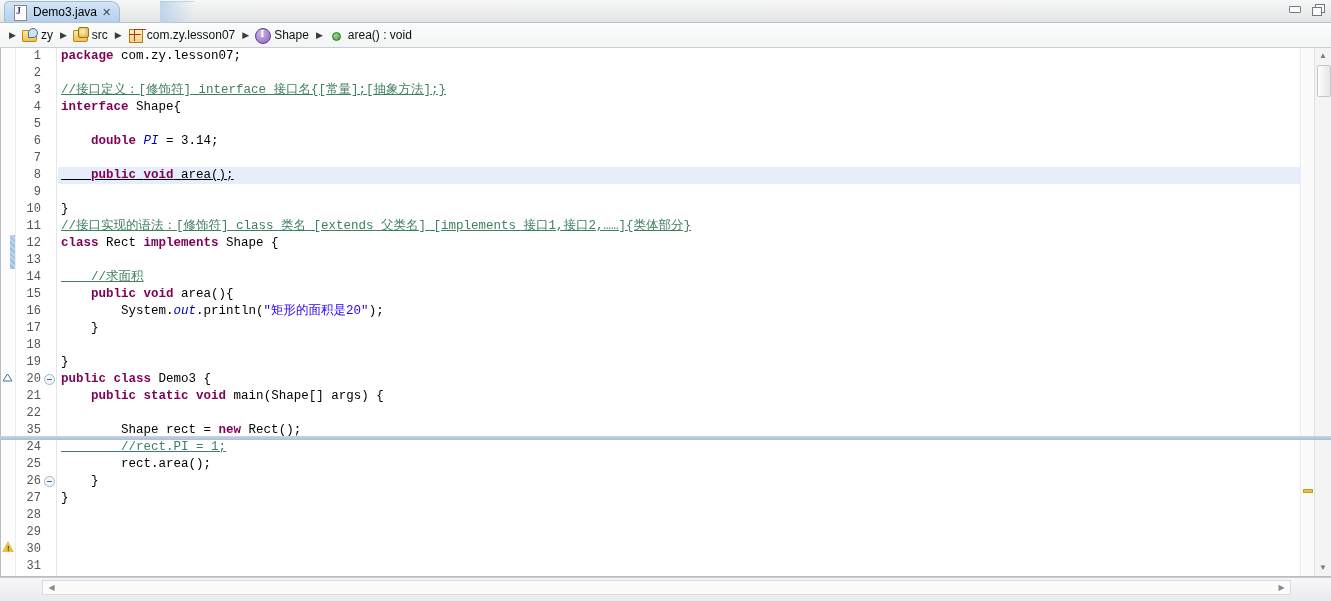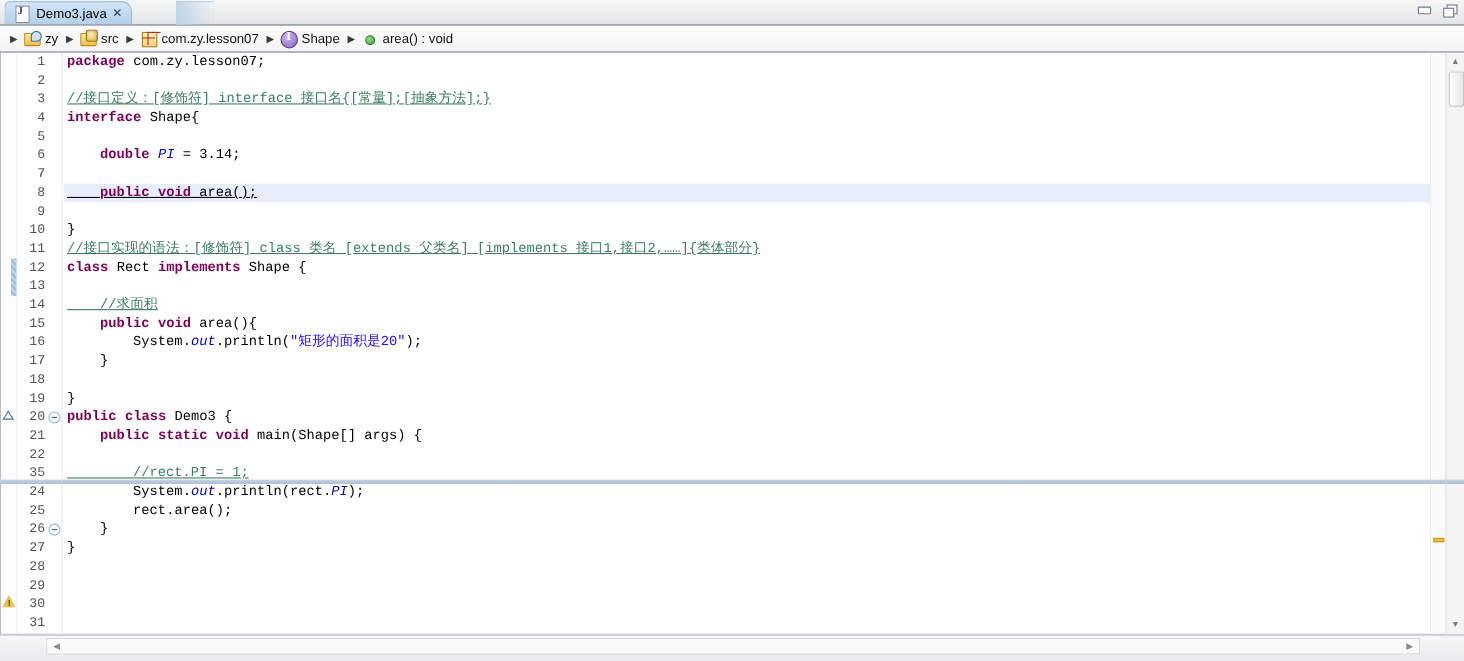--- a/index.html
+++ b/index.html
@@ -557,22 +557,22 @@
         <div class="code-line">&nbsp;</div>
         <div class="code-line"><span class="cmt">    //求面积</span></div>
         <div class="code-line">    <span class="kw">public</span> <span class="kw">void</span> <span class="pln">area</span>(){</div>
         <div class="code-line">        <span class="pln">System</span>.<span class="fld">out</span>.<span class="pln">println</span>(<span class="str">"矩形的面积是20"</span>);</div>
         <div class="code-line">    }</div>
         <div class="code-line">&nbsp;</div>
         <div class="code-line">}</div>
         <div class="code-line"><span class="kw">public</span> <span class="kw">class</span> <span class="pln">Demo3</span> {</div>
         <div class="code-line">    <span class="kw">public</span> <span class="kw">static</span> <span class="kw">void</span> <span class="pln">main</span>(<span class="pln">Shape</span>[] <span class="pln">args</span>) {</div>
         <div class="code-line">&nbsp;</div>
+        <div class="code-line">        <span class="pln">Shape</span> <span class="pln">rect</span> = <span class="kw">new</span> <span class="pln">Rect</span>();</div>
         <div class="code-line"><span class="cmt">        //rect.PI = 1;</span></div>
-        <div class="code-line">        <span class="pln">System</span>.<span class="fld">out</span>.<span class="pln">println</span>(<span class="pln">rect</span>.<span class="fld">PI</span>);</div>
         <div class="code-line">        <span class="pln">rect</span>.<span class="pln">area</span>();</div>
         <div class="code-line">    }</div>
         <div class="code-line">}</div>
         <div class="code-line">&nbsp;</div>
       </div>
 
     <div class="ovr-ruler">
       <div class="ovr-mark" style="top:441px;"></div>
     </div>
 

